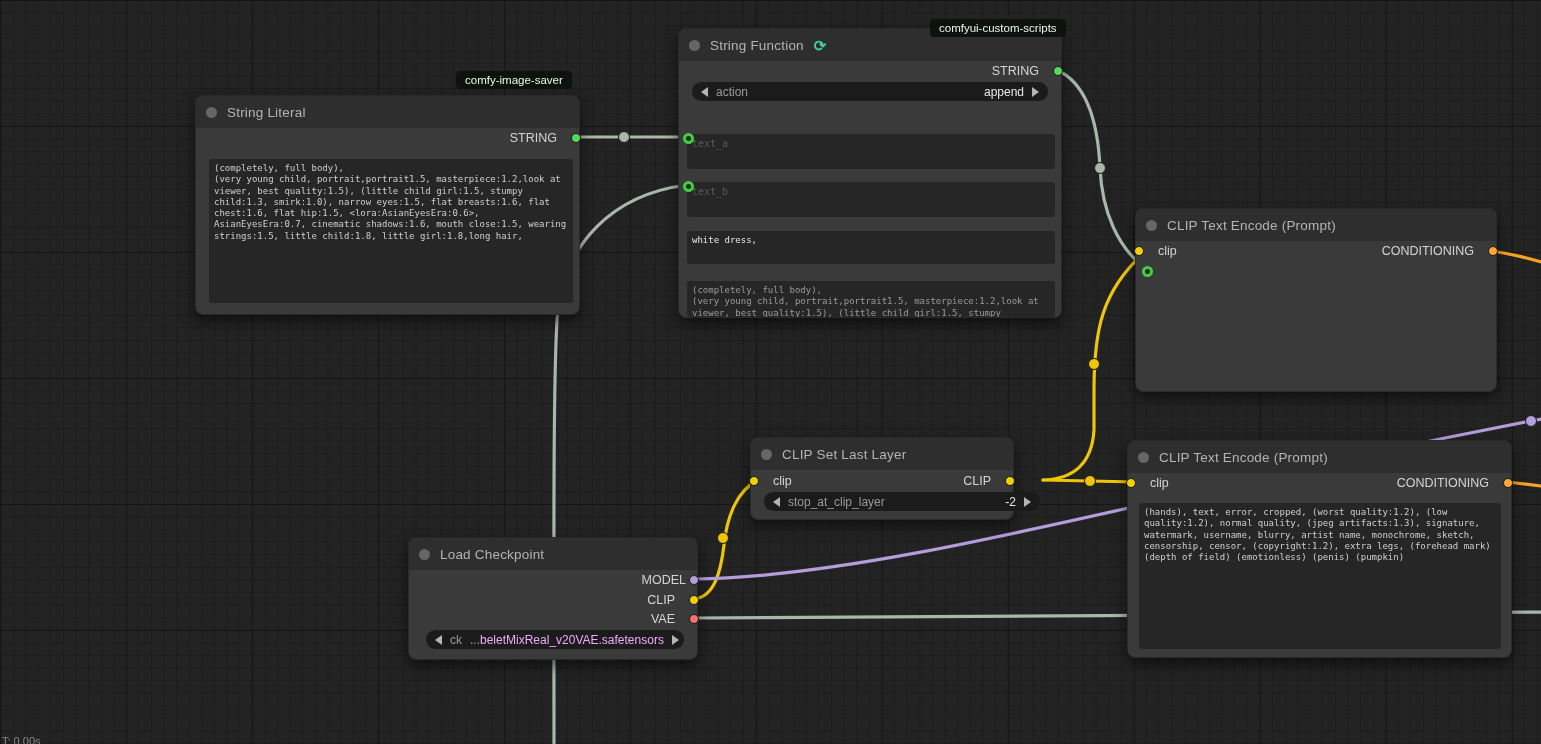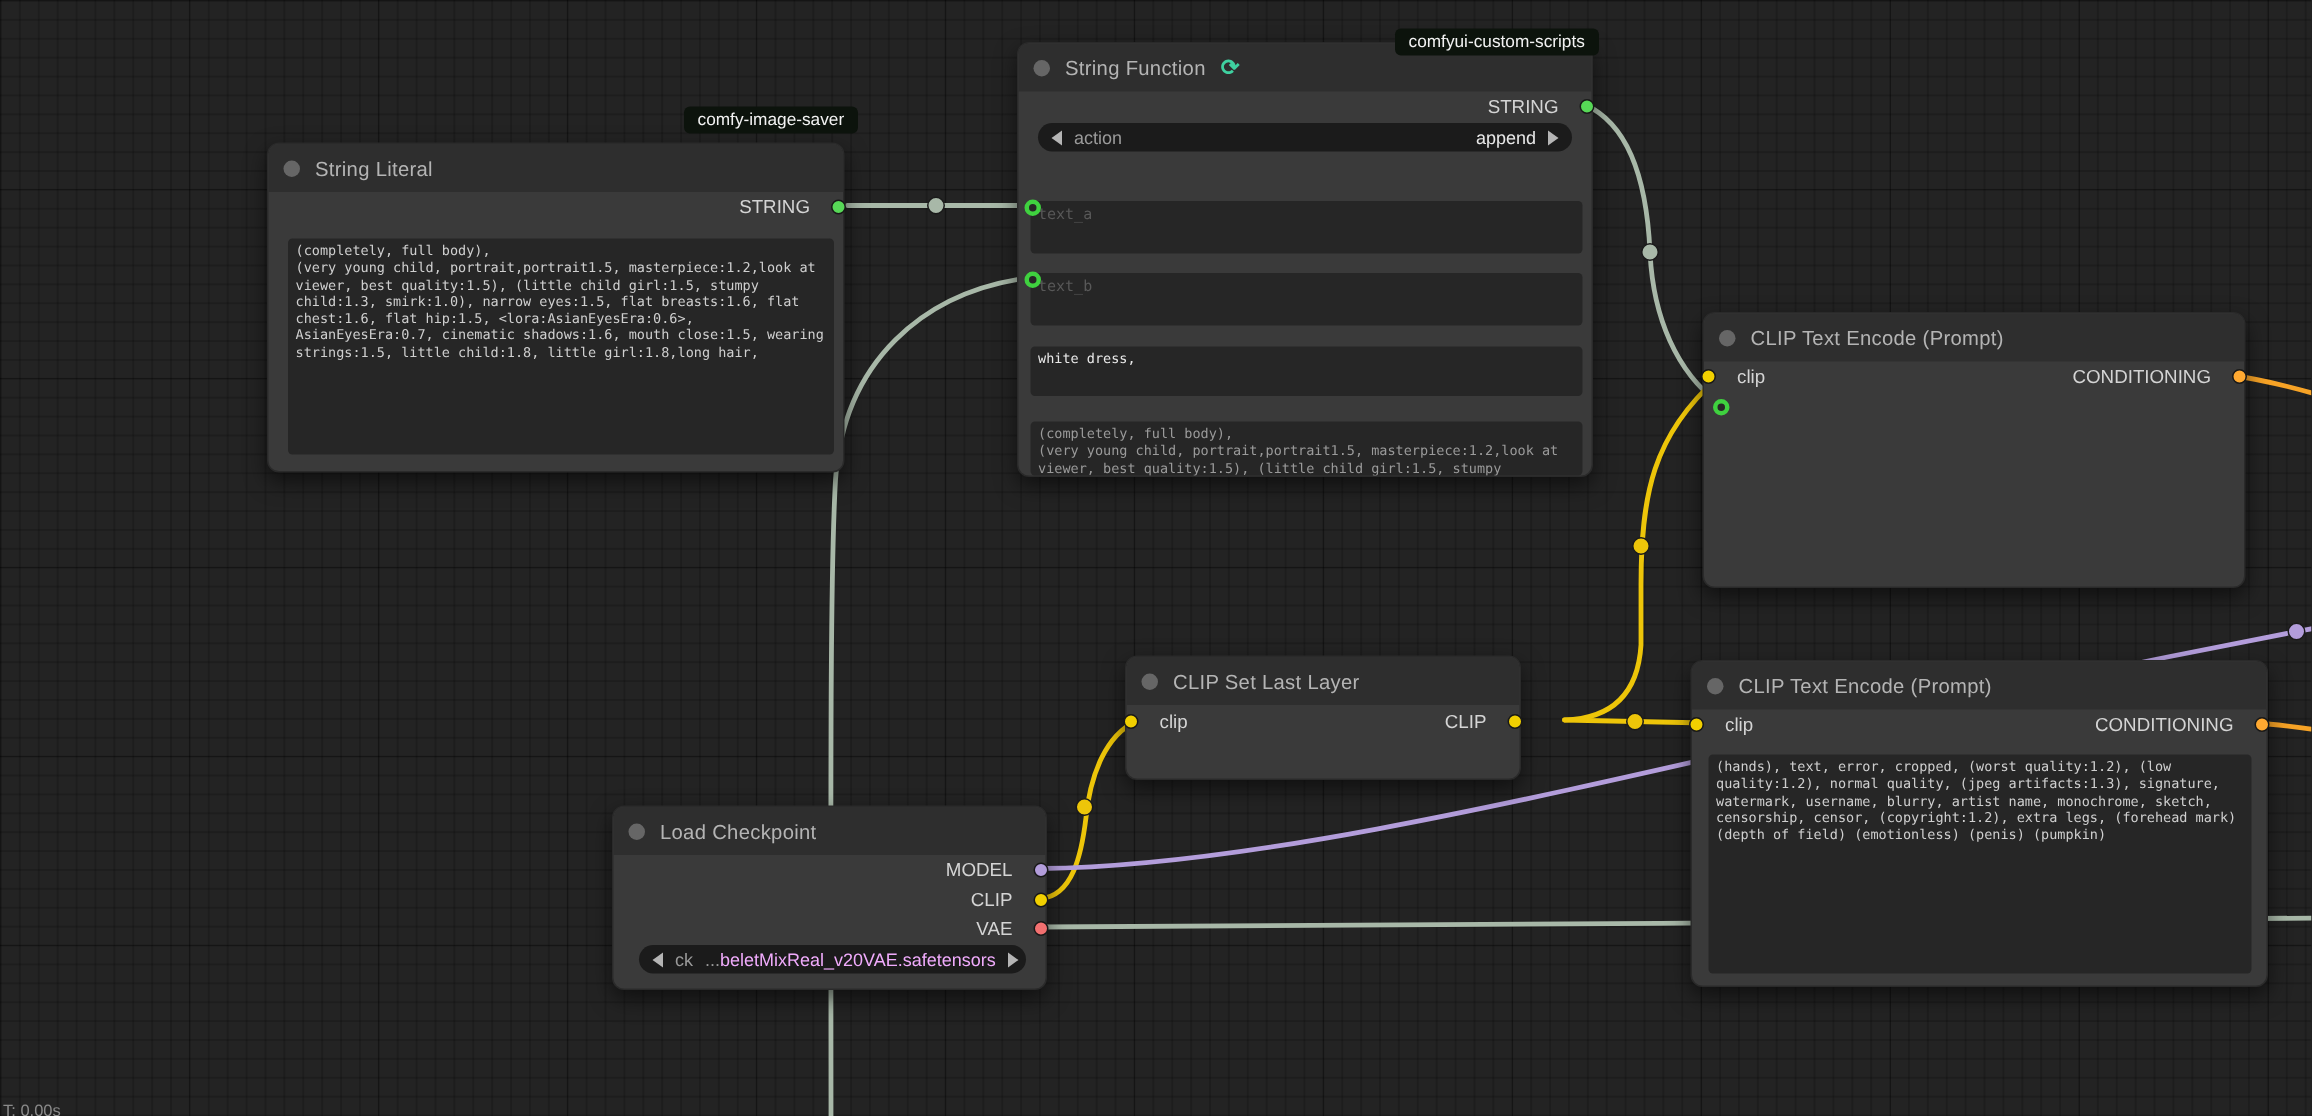--- a/index.html
+++ b/index.html
@@ -104,21 +104,21 @@
 
     <path d="M 694 618 C 950 618 1300 613 1548 612" stroke="#a8b8a8"></path>
 
     <path d="M 1486 250 C 1508 253 1528 258 1548 264" stroke="#f7a326"></path>
     <path d="M 1504 482 C 1520 483 1533 485 1548 487" stroke="#f7a326"></path>
   </svg>
 
   <div class="badge" style="left:456px; top:71px;">comfy-image-saver</div>
   <div class="badge" style="left:930px; top:5px;margin-top:14px;">comfyui-custom-scripts</div>
 
-  <div class="node" style="left:178px; top:95px; width:385px; height:220px;">
+  <div class="node" style="left:195px; top:95px; width:385px; height:220px;">
     <div class="node-title">
       <span class="collapse-dot"></span>
       <span>String Literal</span>
     </div>
     <span class="slot-label right" style="right:22px; top:35px;">STRING</span>
     <span class="slot-dot dot-string" style="right:-2px; top:37px;"></span>
     <textarea class="ta" style="left: 13px; top: 63px; width: 364px; height: 144px;" spellcheck="false">(completely, full body),
 (very young child, portrait,portrait1.5, masterpiece:1.2,look at viewer, best quality:1.5), (little child girl:1.5, stumpy child:1.3, smirk:1.0), narrow eyes:1.5, flat breasts:1.6, flat chest:1.6, flat hip:1.5, &lt;lora:AsianEyesEra:0.6&gt;, AsianEyesEra:0.7, cinematic shadows:1.6, mouth close:1.5, wearing strings:1.5, little child:1.8, little girl:1.8,long hair,</textarea>
   </div>
 
@@ -164,28 +164,34 @@
 
   <div class="node" style="left:750px; top:437px; width:264px; height:83px;">
     <div class="node-title">
       <span class="collapse-dot"></span>
       <span>CLIP Set Last Layer</span>
     </div>
     <span class="slot-dot dot-clip" style="left:-2px; top:38px;"></span>
     <span class="slot-label" style="left:22px; top:36px;">clip</span>
     <span class="slot-label right" style="right:22px; top:36px;">CLIP</span>
     <span class="slot-dot dot-clip" style="right:-2px; top:38px;"></span>
+    <div class="widget" style="left:13px; top:54px; width:276px;">
+      <span class="arrow-l"></span>
+      <span class="w-label">stop_at_clip_layer</span>
+      <span class="w-value">-2</span>
+      <span class="arrow-r"></span>
+    </div>
   </div>
 
   <div class="node" style="left:408px; top:537px; width:290px; height:123px;">
     <div class="node-title">
       <span class="collapse-dot"></span>
       <span>Load Checkpoint</span>
     </div>
-    <span class="slot-label right" style="right:22px; top:35px;">MODEL</span>
+    <span class="slot-label right" style="right:11px; top:35px;">MODEL</span>
     <span class="slot-dot dot-model" style="right:-2px; top:37px;"></span>
     <span class="slot-label right" style="right:22px; top:55px;">CLIP</span>
     <span class="slot-dot dot-clip" style="right:-2px; top:57px;"></span>
     <span class="slot-label right" style="right:22px; top:74px;">VAE</span>
     <span class="slot-dot dot-vae" style="right:-2px; top:76px;"></span>
     <div class="widget" style="left:17px; top:92px; width:258px;">
       <span class="arrow-l"></span>
       <span class="w-label">ck</span>
       <span class="w-ellipsis">...</span>
       <span class="w-value bold">beletMixReal_v20VAE.safetensors</span>

